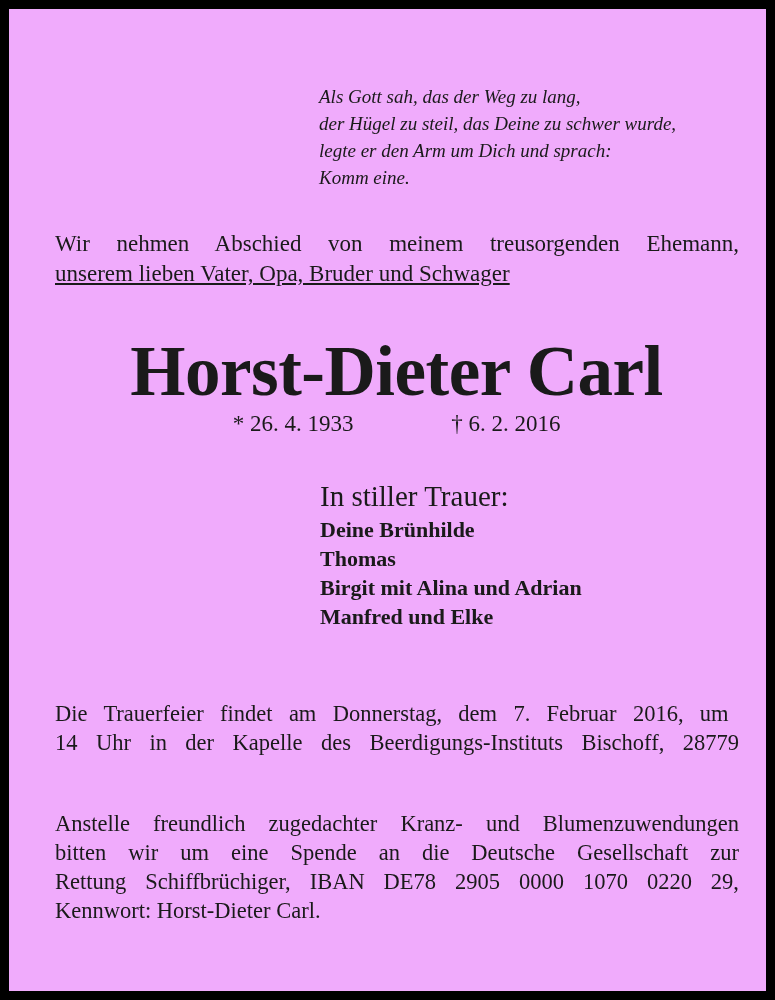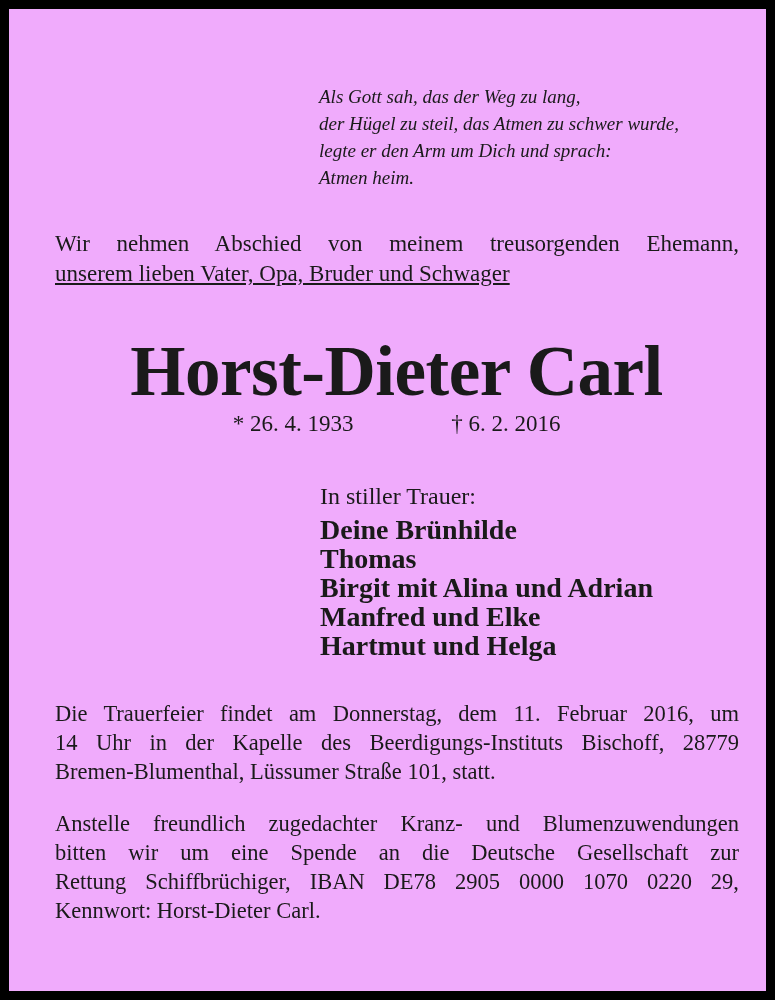--- a/index.html
+++ b/index.html
@@ -78,27 +78,27 @@
     .dates .born { display: inline-block; margin-right: 92px; }
     .dates .died { display: inline-block; }
     .mourning {
       position: absolute;
       left: 311px;
       top: 472px;
       width: 420px;
       color: #1a1a1a;
     }
     .mourning .label {
-      font-size: 24px;
+      font-size: 29px;
       line-height: 30px;
       margin-bottom: 4px;
     }
     .mourning .mourner {
       font-weight: bold;
-      font-size: 28px;
+      font-size: 22px;
       line-height: 29px;
       white-space: nowrap;
     }
     .para {
       position: absolute;
       left: 46px;
       width: 684px;
       font-size: 22.5px;
       line-height: 29px;
       color: #1a1a1a;
@@ -115,50 +115,48 @@
     .ceremony { top: 690px; }
     .donation { top: 800px; }
   </style>
 </head>
 <body>
 
 <div class="frame">
 
   <div class="poem">
     <div>Als Gott sah, das der Weg zu lang,</div>
-    <div>der Hügel zu steil, das Atmen zu schwer wurde,</div>
+    <div>der Hügel zu steil, das Deine zu schwer wurde,</div>
     <div>legte er den Arm um Dich und sprach:</div>
-    <div>Atmen heim.</div>
+    <div>Komm eine.</div>
   </div>
 
   <div class="intro">
     <span class="l1" style="white-space: nowrap; display: block; text-align-last: auto; text-align: left; word-spacing: 20.8646px; font-family: Liberation Serif, serif;">Wir nehmen Abschied von meinem treusorgenden Ehemann,</span>
     <span class="l2">unserem lieben Vater, Opa, Bruder und Schwager</span>
   </div>
 
   <div class="name">Horst-Dieter Carl</div>
 
   <div class="dates">
     <span class="born">* 26. 4. 1933</span>
     <span class="died">† 6. 2. 2016</span>
   </div>
 
   <div class="mourning">
     <div class="label">In stiller Trauer:</div>
     <div class="mourner">Deine Brünhilde</div>
     <div class="mourner">Thomas</div>
     <div class="mourner">Birgit mit Alina und Adrian</div>
     <div class="mourner">Manfred und Elke</div>
-    <div class="mourner">Hartmut und Helga</div>
   </div>
 
   <div class="para ceremony">
-    <span class="line" style="white-space: nowrap; display: block; text-align-last: auto; text-align: left; word-spacing: 10.691px;">Die Trauerfeier findet am Donnerstag, dem 11. Februar 2016, um</span>
+    <span class="line" style="white-space: nowrap; display: block; text-align-last: auto; text-align: left; word-spacing: 10.691px;">Die Trauerfeier findet am Donnerstag, dem 7. Februar 2016, um</span>
     <span class="line" style="white-space: nowrap; display: block; text-align-last: auto; text-align: center; word-spacing: 12.8281px;">14 Uhr in der Kapelle des Beerdigungs-Instituts Bischoff, 28779</span>
-    <span class="line last">Bremen-Blumenthal, Lüssumer Straße 101, statt.</span>
   </div>
 
   <div class="para donation">
     <span class="line" style="white-space: nowrap; display: block; text-align-last: auto; text-align: left; word-spacing: 17.4656px;">Anstelle freundlich zugedachter Kranz- und Blumenzuwendungen</span>
     <span class="line" style="white-space: nowrap; display: block; text-align-last: auto; text-align: center; word-spacing: 16.3663px;">bitten wir um eine Spende an die Deutsche Gesellschaft zur</span>
     <span class="line" style="white-space: nowrap; display: block; text-align-last: auto; text-align: left; word-spacing: 13.3262px;">Rettung Schiffbrüchiger, IBAN DE78 2905 0000 1070 0220 29,</span>
     <span class="line last">Kennwort: Horst-Dieter Carl.</span>
   </div>
 
 </div>

